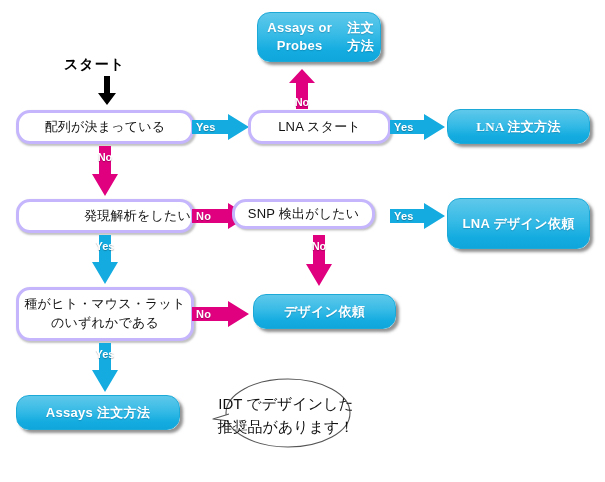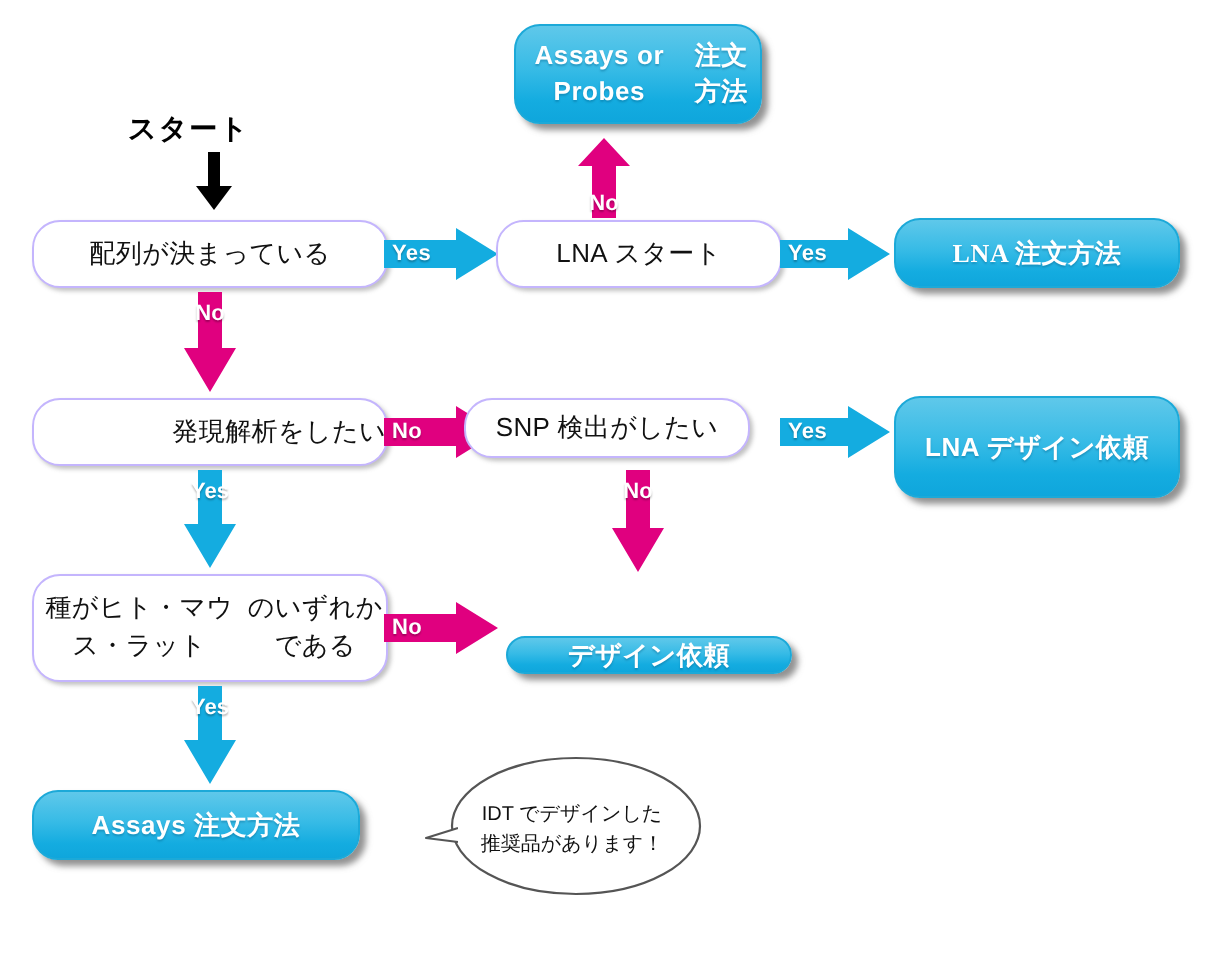--- a/index.html
+++ b/index.html
@@ -14,21 +14,21 @@
     background: #ffffff;
     font-family: "Liberation Sans", "DejaVu Sans", sans-serif;
     overflow: hidden;
   }
 
   
   .qbox {
     position: absolute;
     box-sizing: border-box;
     background: #ffffff;
-    border: 1px solid #c4b5fd;
+    border: 3px solid #c4b5fd;
     border-radius: 14px;
     box-shadow: 1.5px 1.5px 2px rgba(120,120,120,0.45);
     display: flex;
     align-items: center;
     justify-content: center;
     text-align: center;
     color: #111111;
     font-size: 13px;
     line-height: 1.45;
     font-weight: 500;
@@ -134,21 +134,21 @@
     top: 0;
     width: 100%;
     height: 100%;
     display: flex;
     flex-direction: column;
     align-items: center;
     justify-content: center;
     box-sizing: border-box;
     padding-left: 10px;
     color: #111111;
-    font-size: 10px;
+    font-size: 15px;
     line-height: 1.55;
     pointer-events: none;
     white-space: nowrap;
   }
 </style>
 </head>
 <body>
 
 <div id="canvas">
 
@@ -237,33 +237,33 @@
     <span class="alabel">Yes</span>
   </div>
 
   <div class="varrow" style="left:305px; top:235px; width:28px; height:52px;">
     <svg width="28" height="52" viewBox="0 0 28 52">
       <polygon points="8,0 20,0 20,29 27,29 14,51 1,29 8,29" fill="#E0007F"></polygon>
     </svg>
     <span class="alabel">No</span>
   </div>
 
-  <div class="qbox" style="left:16px; top:287px; width:178px; height:54px; ">
+  <div class="qbox" style="left:16px; top:287px; width:178px; height:54px; flex-direction:column;">
     <span>種がヒト・マウス・ラット</span>
     <span>のいずれかである</span>
   </div>
 
   <div class="harrow" style="left:192px; top:300px; width:58px; height:28px;">
     <svg width="58" height="28" viewBox="0 0 58 28">
       <polygon points="0,7 36,7 36,1 57,14 36,27 36,21 0,21" fill="#E0007F"></polygon>
     </svg>
     <span class="alabel">No</span>
   </div>
 
-  <div class="bbox" style="left:253px; top:294px; width:143px; height:19px;margin-top:24px;">
+  <div class="bbox" style="left:253px; top:294px; width:143px; height:35px;">
     <span>デザイン依頼</span>
   </div>
 
   <div class="varrow" style="left:91px; top:343px; width:28px; height:50px;">
     <svg width="28" height="50" viewBox="0 0 28 50">
       <polygon points="8,0 20,0 20,27 27,27 14,49 1,27 8,27" fill="#14ACE0"></polygon>
     </svg>
     <span class="alabel">Yes</span>
   </div>
 

